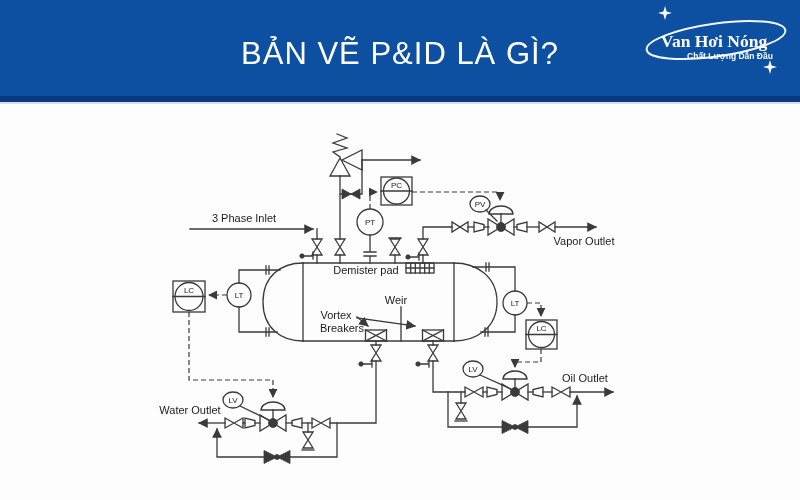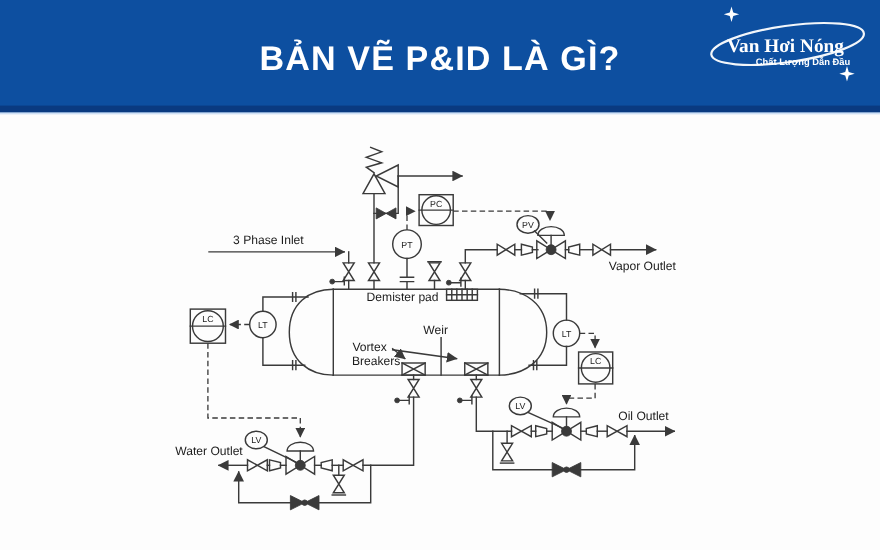--- a/index.html
+++ b/index.html
@@ -6,21 +6,21 @@
     --banner:#0d4fa0; --banner-dark:#0a3a80; --line:#3a3a3a; --txt:#1c1c1c;
   }
   html,body{margin:0;padding:0;}
   body{width:800px;height:500px;overflow:hidden;background:#fff;
        font-family:"Liberation Sans",sans-serif;position:relative;}
   .stage{position:absolute;inset:0;width:800px;height:500px;background:#fdfdfd;}
   
   .banner{position:absolute;left:0;top:0;width:800px;height:96px;background:var(--banner);
           border-bottom:6px solid var(--banner-dark);box-shadow:0 2px 0 #cfe0f5;}
   .banner h1{margin:0;position:absolute;left:0;top:36px;width:100%;text-align:center;
-             color:#fff;font-size:31px;font-weight:700;letter-spacing:1px;
+             color:#fff;font-size:31px;font-weight:400;letter-spacing:1px;
              font-family:"Liberation Sans",sans-serif;}
   .logo{position:absolute;left:633px;top:3px;width:165px;height:80px;}
   .logo text{fill:#fff;}
   .logo .name{font-family:"Liberation Serif",serif;font-weight:bold;font-size:17.5px;}
   .logo .tag{font-family:"Liberation Sans",sans-serif;font-weight:bold;font-size:8.5px;}
   
   #pid{position:absolute;left:0;top:0;width:800px;height:500px;}
   #pid .ln{stroke:var(--line);stroke-width:1.3;fill:none;stroke-linecap:square;}
   #pid .ds{stroke:var(--line);stroke-width:1.2;fill:none;stroke-dasharray:5 3;}
   #pid .fl{fill:var(--line);stroke:var(--line);stroke-width:.8;}

